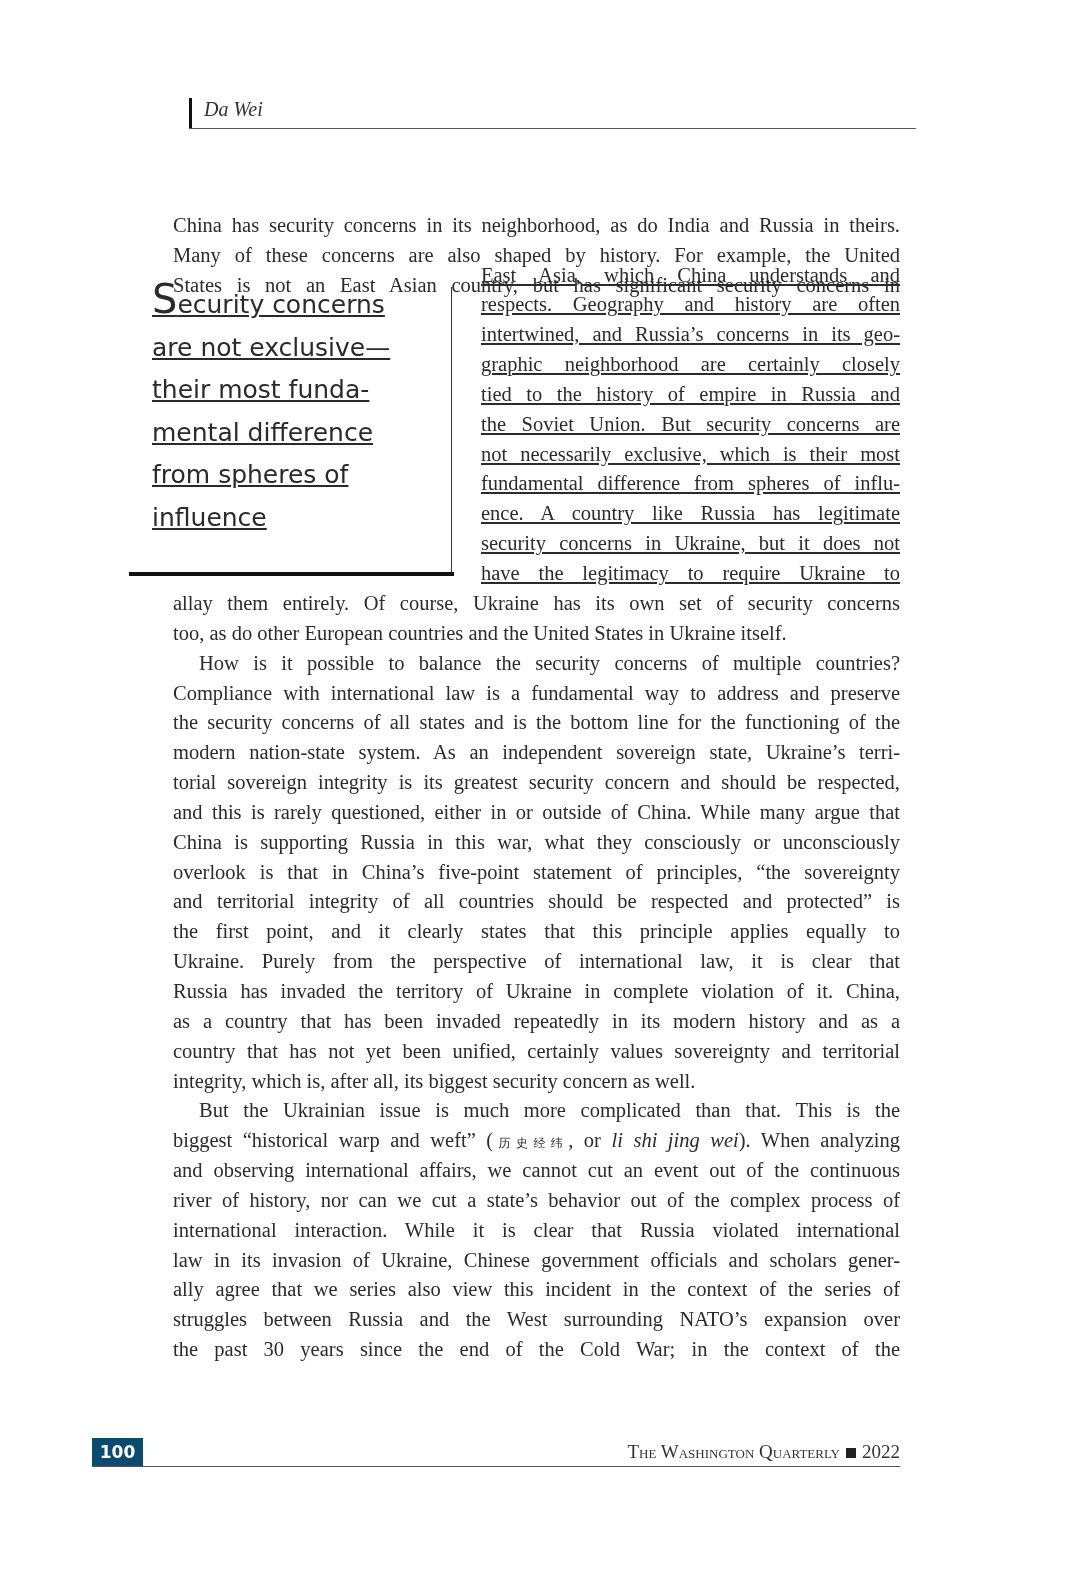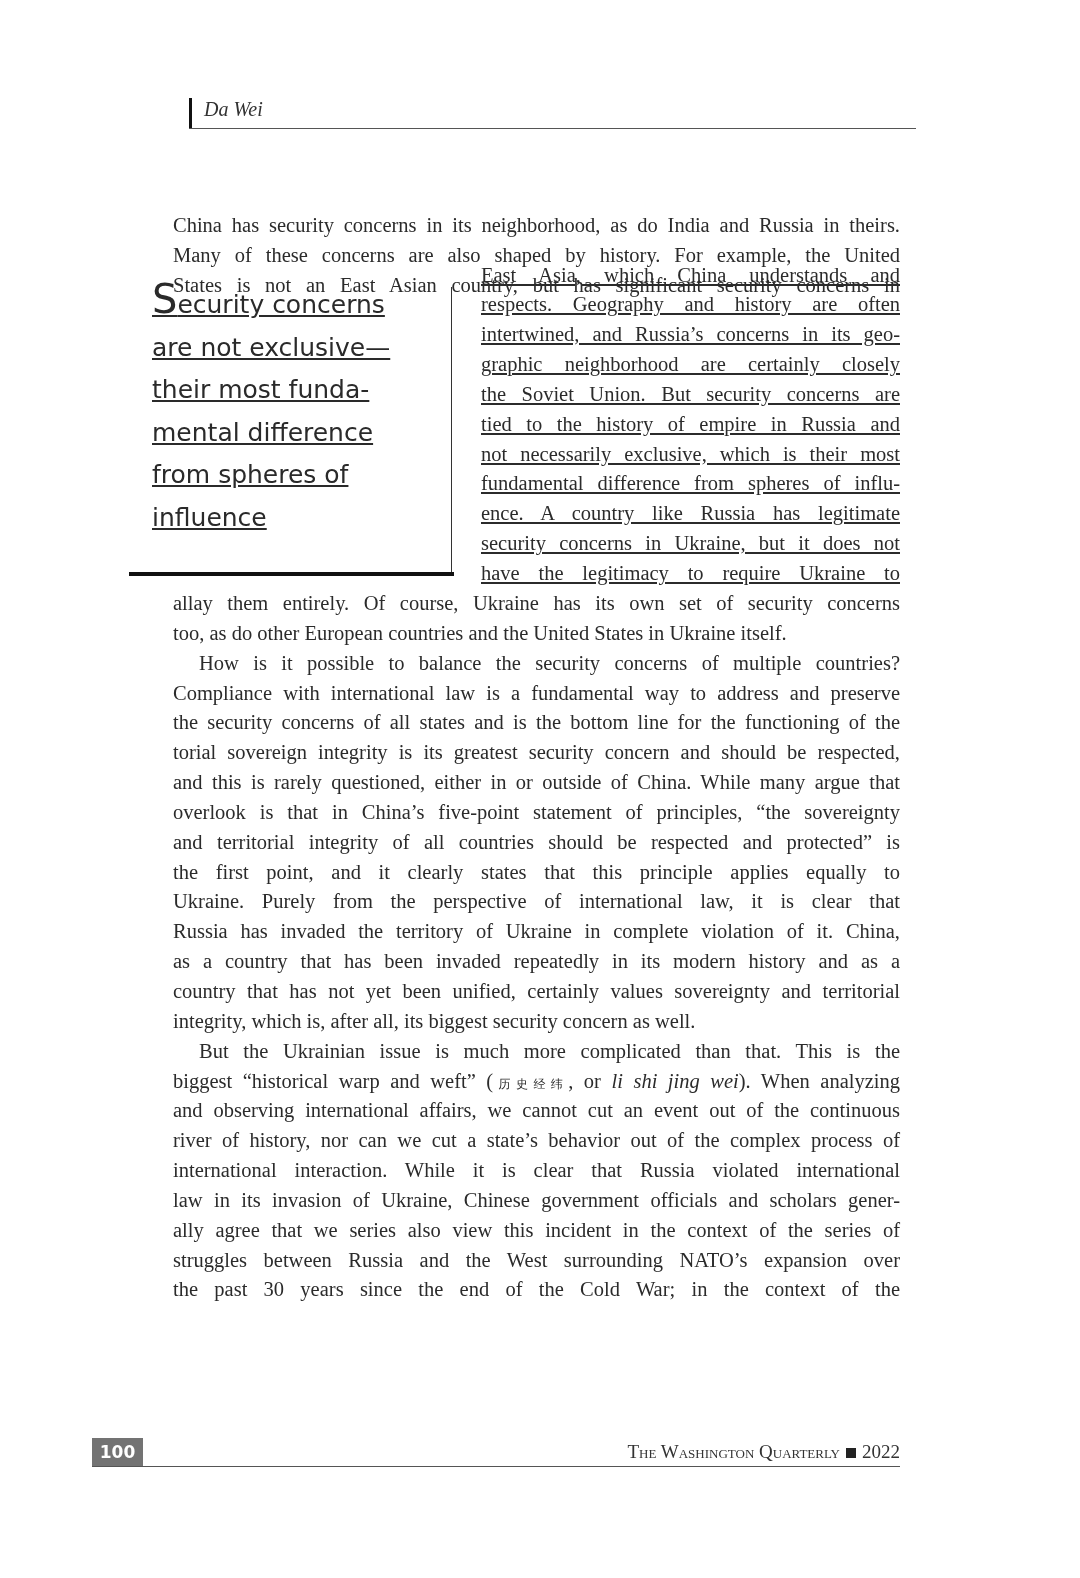--- a/index.html
+++ b/index.html
@@ -21,21 +21,21 @@
 
   
   #pull-quote { position: absolute; left: 129px; top: 287px; width: 322px; height: 287px; border-right: 1.5px solid #333; }
   #pull-quote .quote-bottom { position: absolute; left: 0; top: 285px; width: 325px; height: 4px; background: #111; }
   #pull-quote .quote-text { position: absolute; left: 23px; top: -8px; width: 300px; font-size: 25px; line-height: 42.6px; color: #2a2a2a; }
   #pull-quote .drop { font-size: 40px; line-height: 40px; }
   #pull-quote .ql { display: block; white-space: nowrap; text-decoration: underline; }
 
   
   #page-footer { position: absolute; left: 92px; top: 1438px; width: 808px; height: 28px; border-bottom: 1.5px solid #555; }
-  #page-number { position: absolute; left: 0; top: 0; width: 51px; height: 28px; background: #737373; color: #fff; font-size: 17px; font-weight: bold; line-height: 28px; text-align: center; }
+  #page-number { position: absolute; left: 0; top: 0; width: 51px; height: 28px; background: #0c4a6e; color: #fff; font-size: 17px; font-weight: bold; line-height: 28px; text-align: center; }
   #journal-name { position: absolute; right: 0; top: 0; font-size: 19px; line-height: 28px; color: #333; font-variant: small-caps; }
   #journal-name .sq { display: inline-block; width: 10px; height: 10px; background: #222; margin: 0 6px 2px 6px; vertical-align: middle; }
 </style>
 </head>
 <body>
 
 <div id="running-header">
   <div class="bar"></div>
   <span class="author serif">Da Wei</span>
 </div>
@@ -44,22 +44,22 @@
   <span class="line">China has security concerns in its neighborhood, as do India and Russia in theirs.</span>
   <span class="line">Many of these concerns are also shaped by history. For example, the United</span>
   <span class="line">States is not an East Asian country, but has significant security concerns in</span>
 </div>
 
 <div class="body-col serif" style="top:260.5px; left:481px; width:419px;text-decoration:underline;">
   <span class="line">East Asia, which China understands and</span>
   <span class="line">respects. Geography and history are often</span>
   <span class="line">intertwined, and Russia’s concerns in its geo-</span>
   <span class="line">graphic neighborhood are certainly closely</span>
+  <span class="line">tied to the history of empire in Russia and</span>
   <span class="line">the Soviet Union. But security concerns are</span>
-  <span class="line">tied to the history of empire in Russia and</span>
   <span class="line">not necessarily exclusive, which is their most</span>
   <span class="line">fundamental difference from spheres of influ-</span>
   <span class="line">ence. A country like Russia has legitimate</span>
   <span class="line">security concerns in Ukraine, but it does not</span>
   <span class="line">have the legitimacy to require Ukraine to</span>
 </div>
 
 <div id="pull-quote">
   <div class="quote-text sans">
     <span class="ql"><span class="drop">S</span><span>ecurity concerns</span></span>
@@ -72,22 +72,24 @@
   <div class="quote-bottom"></div>
 </div>
 
 <div class="body-col serif" style="top:589px;">
   <span class="line">allay them entirely. Of course, Ukraine has its own set of security concerns</span>
   <span class="line last">too, as do other European countries and the United States in Ukraine itself.</span>
 
   <span class="line indent">How is it possible to balance the security concerns of multiple countries?</span>
   <span class="line">Compliance with international law is a fundamental way to address and preserve</span>
   <span class="line">the security concerns of all states and is the bottom line for the functioning of the</span>
+  <span class="line">modern nation-state system. As an independent sovereign state, Ukraine’s terri-</span>
   <span class="line">torial sovereign integrity is its greatest security concern and should be respected,</span>
   <span class="line">and this is rarely questioned, either in or outside of China. While many argue that</span>
+  <span class="line">China is supporting Russia in this war, what they consciously or unconsciously</span>
   <span class="line">overlook is that in China’s five-point statement of principles, “the sovereignty</span>
   <span class="line">and territorial integrity of all countries should be respected and protected” is</span>
   <span class="line">the first point, and it clearly states that this principle applies equally to</span>
   <span class="line">Ukraine. Purely from the perspective of international law, it is clear that</span>
   <span class="line">Russia has invaded the territory of Ukraine in complete violation of it. China,</span>
   <span class="line">as a country that has been invaded repeatedly in its modern history and as a</span>
   <span class="line">country that has not yet been unified, certainly values sovereignty and territorial</span>
   <span class="line last">integrity, which is, after all, its biggest security concern as well.</span>
 
   <span class="line indent">But the Ukrainian issue is much more complicated than that. This is the</span>

